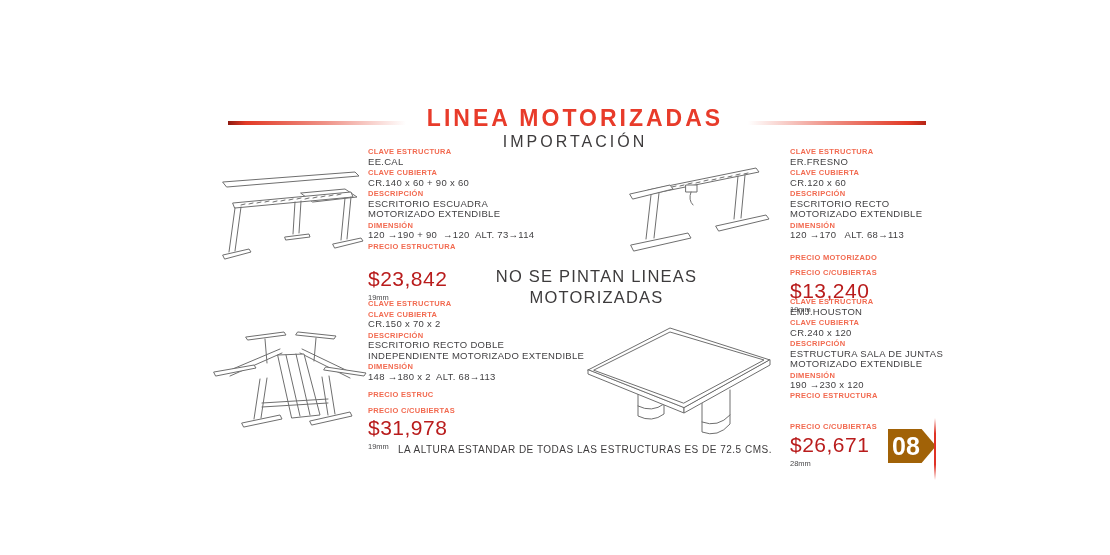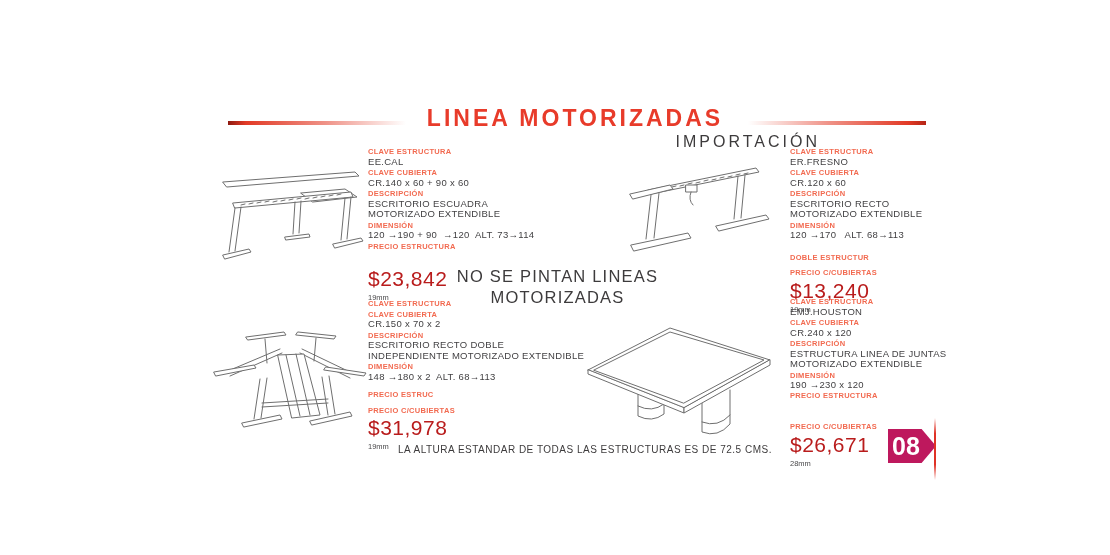--- a/index.html
+++ b/index.html
@@ -7,21 +7,21 @@
     position:relative; width:1110px; height:555px; background:#ffffff;
     overflow:hidden; font-family:"Liberation Sans", sans-serif; color:#403f41;
   }
   
   .bar { position:absolute; top:121px; width:178px; height:4px; }
   .bar-left  { left:228px; background:linear-gradient(to right,#8e1a10,#e23a26 10%,rgba(226,58,38,.55) 55%,rgba(226,58,38,0) 100%); }
   .bar-right { left:748px; background:linear-gradient(to left,#b52516,#e23a26 10%,rgba(226,58,38,.55) 55%,rgba(226,58,38,0) 100%); }
 
   .titlebox { position:absolute; left:330px; top:105px; width:490px; text-align:center; }
   .title    { font-size:23px; font-weight:bold; color:#e83b2a; letter-spacing:3px; }
-  .subtitle { font-size:16px; color:#3d3b3c; letter-spacing:3px; margin-top:1px;text-align:right; }
+  .subtitle { font-size:16px; color:#3d3b3c; letter-spacing:3px; margin-top:1px; }
 
   .specs { position:absolute; width:230px; }
   .lbl   { font-size:7.5px; font-weight:bold; color:#f26a50; letter-spacing:.3px; line-height:8.5px; margin-top:2px; }
   .val   { font-size:9.5px; color:#403f41; letter-spacing:.3px; line-height:10.5px; white-space:pre; }
   .price { font-size:21px; color:#b91c1c; letter-spacing:.5px; line-height:24px; }
   .mm    { font-size:7.5px; color:#4a494b; margin-top:2px; }
 
   .mt1  { margin-top:1px; }  .mt7  { margin-top:7px; }
   .mt9  { margin-top:9px; }  .mt13 { margin-top:13px; }
   .mt16 { margin-top:16px; } .mt23 { margin-top:23px; }
@@ -34,26 +34,26 @@
   .drawing { position:absolute; }
   .d1 { left:215px; top:166px; width:152px; height:102px; }
   .d2 { left:618px; top:143px; width:162px; height:114px; }
   .d3 { left:210px; top:315px; width:162px; height:124px; }
   .d4 { left:582px; top:310px; width:198px; height:128px; }
   .drawing svg { width:100%; height:100%; }
   .drawing path, .drawing polygon, .drawing line, .drawing rect
     { stroke:#6f6f6f; stroke-width:1; fill:none; stroke-linejoin:round; stroke-linecap:round; }
   .drawing .solid { fill:#ffffff; }
 
-  .note-center { position:absolute; left:400px; top:266px; width:315px; text-align:center;
+  .note-center { position:absolute; left:439px; top:266px; width:315px; text-align:center;
                  font-size:16.5px; color:#3d3b3c; letter-spacing:1.2px; line-height:21px; }
   .footer-note { position:absolute; left:300px; top:444px; width:570px; text-align:center;
                  font-size:10px; color:#3d3b3c; letter-spacing:.5px; }
 
-  .badge { position:absolute; left:888px; top:429px; width:48px; height:34px; background:#be185d;
+  .badge { position:absolute; left:888px; top:429px; width:48px; height:34px; background:#a16207;
            clip-path:polygon(0 0,70% 0,100% 50%,70% 100%,0 100%);
            color:#ffffff; font-weight:bold; font-size:25px; line-height:34px; padding-left:4px; box-sizing:border-box; }
   .badge-line { position:absolute; left:934px; top:418px; width:2px; height:62px;
                 background:linear-gradient(to bottom,rgba(223,50,38,0),#df3226 25%,#df3226 75%,rgba(223,50,38,0)); }
 </style>
 </head>
 <body>
 
 <div class="page">
 
@@ -112,21 +112,21 @@
   <div class="specs specs2">
     <div class="lbl">CLAVE ESTRUCTURA</div>
     <div class="val">ER.FRESNO</div>
     <div class="lbl">CLAVE CUBIERTA</div>
     <div class="val">CR.120 x 60</div>
     <div class="lbl">DESCRIPCIÓN</div>
     <div class="val">ESCRITORIO RECTO</div>
     <div class="val">MOTORIZADO EXTENDIBLE</div>
     <div class="lbl">DIMENSIÓN</div>
     <div class="val">120 →170   ALT. 68→113</div>
-    <div class="lbl mt13">DOBLE ESTRUCTUR</div>
+    <div class="lbl mt13">PRECIO MOTORIZADO</div>
     <div class="lbl mt7">PRECIO C/CUBIERTAS</div>
     <div class="price mt1">$13,240</div>
     <div class="mm">19mm</div>
   </div>
 
   <div class="drawing d3">
     <svg viewBox="0 0 162 124">
       <polygon class="solid" points="36,22 74,17 76,20 38,25"></polygon>
       <path d="M55,24 L57,48"></path>
       <polygon class="solid" points="88,17 126,21 124,24 86,20"></polygon>
@@ -173,21 +173,21 @@
       <polygon points="12,60 88,22 182,50 102,93"></polygon>
     </svg>
   </div>
 
   <div class="specs specs4">
     <div class="lbl">CLAVE ESTRUCTURA</div>
     <div class="val">EMJ.HOUSTON</div>
     <div class="lbl">CLAVE CUBIERTA</div>
     <div class="val">CR.240 x 120</div>
     <div class="lbl">DESCRIPCIÓN</div>
-    <div class="val">ESTRUCTURA LINEA DE JUNTAS</div>
+    <div class="val">ESTRUCTURA SALA DE JUNTAS</div>
     <div class="val">MOTORIZADO EXTENDIBLE</div>
     <div class="lbl">DIMENSIÓN</div>
     <div class="val">190 →230 x 120</div>
     <div class="lbl mt1">PRECIO ESTRUCTURA</div>
     <div class="lbl mt23">PRECIO C/CUBIERTAS</div>
     <div class="price mt1">$26,671</div>
     <div class="mm">28mm</div>
   </div>
 
   <div class="note-center">

